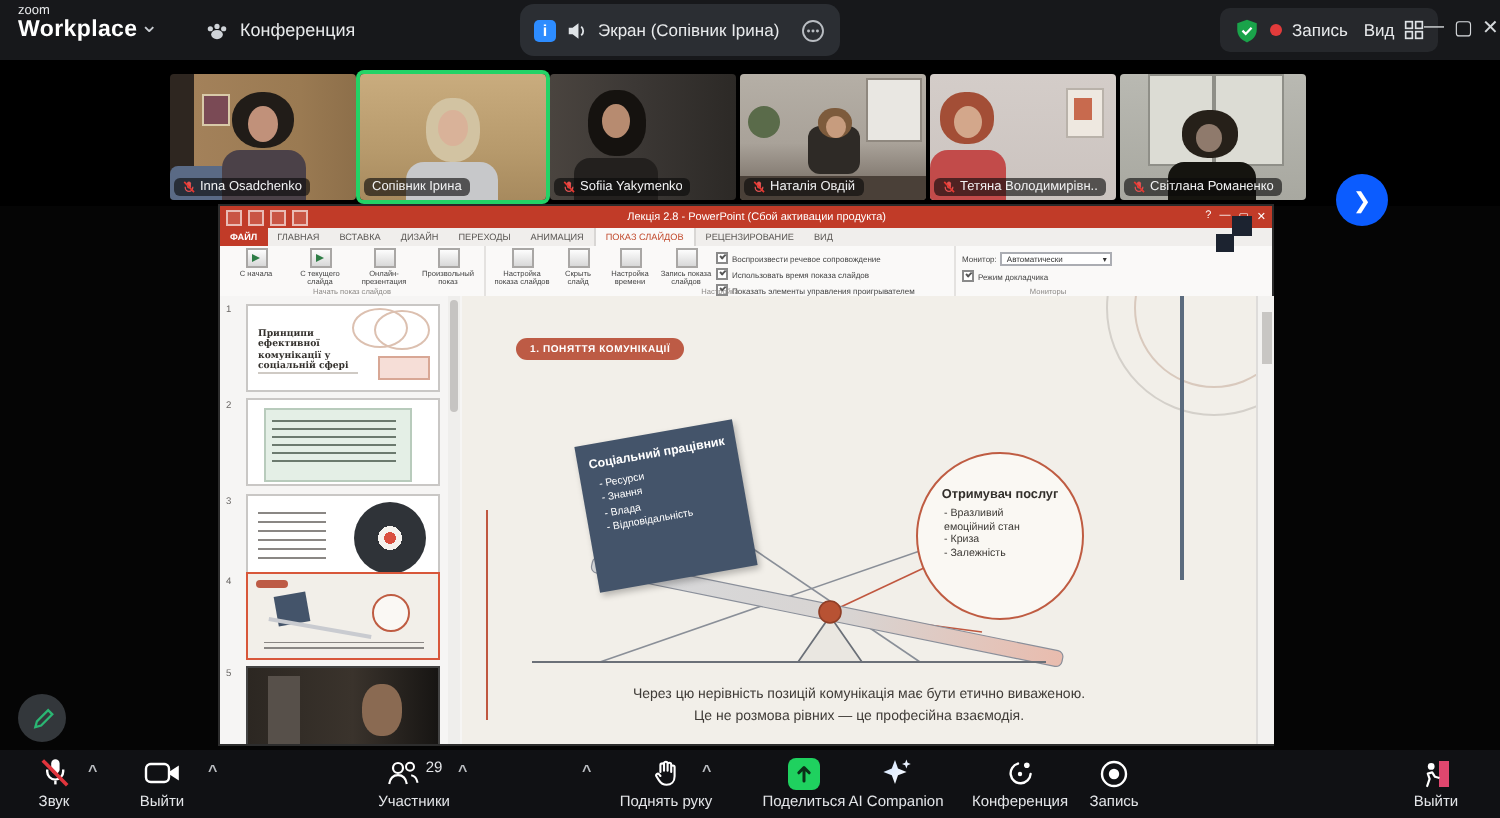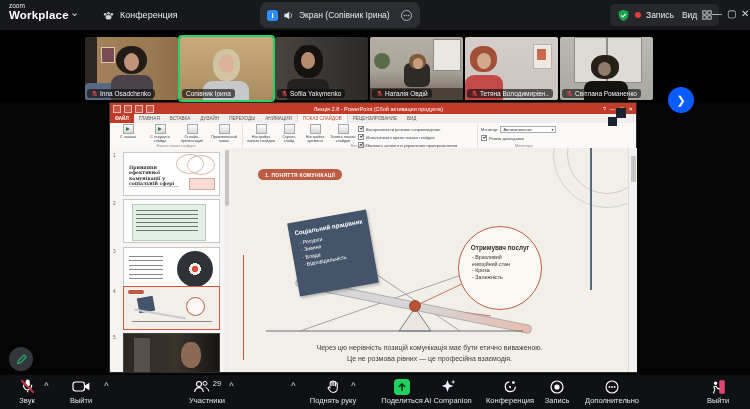--- a/index.html
+++ b/index.html
@@ -559,31 +559,20 @@
   <div class="titem" style="left:525px;">
     <div class="ico">
         <svg width="16" height="16" viewBox="0 0 16 16">
           <circle cx="8" cy="8" r="6" stroke="#fff" stroke-width="1.2" fill="none"></circle>
           <circle cx="8" cy="8" r="2.6" fill="#fff"></circle>
         </svg>
       </div>
     <span class="lbl">Запись</span>
   </div>
 
-  <div class="titem" style="left:580px;">
-    <div class="ico">
-        <svg width="16" height="16" viewBox="0 0 16 16">
-          <circle cx="8" cy="8" r="6" stroke="#fff" stroke-width="1.1" fill="none"></circle>
-          <circle cx="5.4" cy="8" r=".9" fill="#fff"></circle>
-          <circle cx="8" cy="8" r=".9" fill="#fff"></circle>
-          <circle cx="10.6" cy="8" r=".9" fill="#fff"></circle>
-        </svg>
-      </div>
-    <span class="lbl">Дополнительно</span>
-  </div>
 
   <div class="titem" style="left:686px;">
     <div class="ico">
         <svg width="17" height="16" viewBox="0 0 17 16">
           <path d="M9.5 1.5h5v13h-5" fill="#e0476e"></path>
           <rect x="9.5" y="1.5" width="5" height="13" rx="1" fill="#e0476e"></rect>
           <circle cx="5.6" cy="4.2" r="1.7" fill="#fff"></circle>
           <path d="M3.6 14l1.2-3.6-.9-2.6 2.2-.6 1.4 2.2 1.8.5" stroke="#fff" stroke-width="1.1" fill="none" stroke-linecap="round" stroke-linejoin="round"></path>
         </svg>
       </div>

